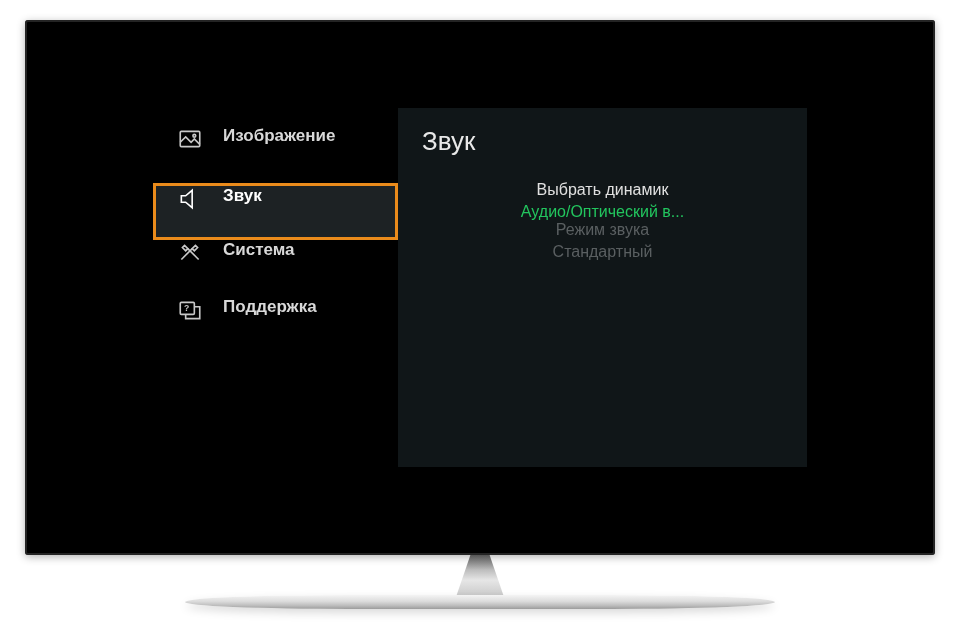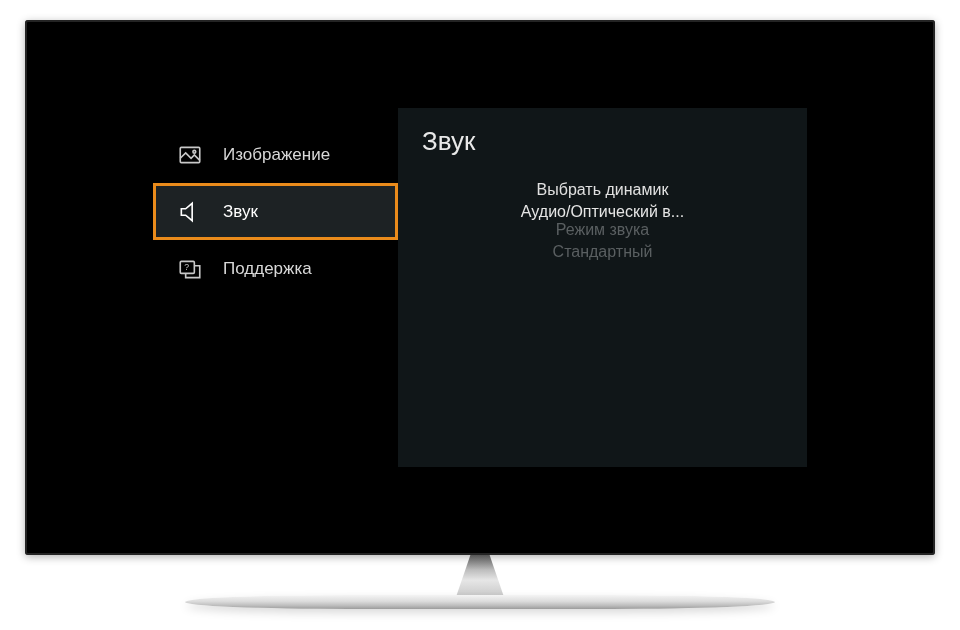--- a/index.html
+++ b/index.html
@@ -36,26 +36,26 @@
   
   .sidebar {
     width: 245px;
     display: flex;
     flex-direction: column;
     padding-top: 18px;
   }
   
   .sidebar-item {
     display: flex;
-    align-items: center;
+    align-items: flex-start;
     height: 57px;
     padding-left: 24px;
     color: #d8d8d8;
     font-size: 17px;
-    font-weight: 400;
+    font-weight: 700;
     cursor: pointer;
   }
   
   .sidebar-item.selected {
     background: #1d2224;
     color: #fff;
     border: 3px solid #ea8b1b;
     padding-left: 21px;
   }
   
@@ -89,21 +89,21 @@
     display: flex;
     justify-content: space-between;
     align-items: center;
     height: 40px;
     font-size: 16px;
     font-weight: 300;
     flex-direction: column;
   }
   
   .setting-label { color: #e0e0e0; }
-  .setting-value { color: #e5e5e5; }
+  .setting-value { color: #22c55e; }
   .setting-row.disabled .setting-label,
   .setting-row.disabled .setting-value { color: #5a5f61; }
   
   .tv-stand {
     position: absolute;
     left: 0;
     right: 0;
     top: 555px;
     height: 70px;
     pointer-events: none;
@@ -154,20 +154,31 @@
           <span class="sidebar-icon">
             <svg viewBox="0 0 24 24" fill="none" stroke="currentColor" stroke-width="1.5">
               <path d="M4 9 h4 l6 -5 v16 l-6 -5 h-4 z"></path>
             </svg>
           </span>
           <span>Звук</span>
         </div>
 
 
 
+        <div class="sidebar-item">
+          <span class="sidebar-icon">
+            <svg viewBox="0 0 24 24" fill="none" stroke="currentColor" stroke-width="1.5">
+              <path d="M4 18 L14 8"></path>
+              <path d="M14 8 l3 -3 l2 2 l-3 3 z"></path>
+              <path d="M20 18 L10 8"></path>
+              <path d="M10 8 l-3 -3 l-2 2 l3 3 z"></path>
+            </svg>
+          </span>
+          <span>Система</span>
+        </div>
 
         <div class="sidebar-item">
           <span class="sidebar-icon">
             <svg viewBox="0 0 24 24" fill="none" stroke="currentColor" stroke-width="1.5">
               <rect x="3" y="5" width="13" height="11" rx="1"></rect>
               <path d="M16 9 h5 v11 h-13 v-4"></path>
               <text x="9" y="13" font-size="8" fill="currentColor" stroke="none" text-anchor="middle">?</text>
             </svg>
           </span>
           <span>Поддержка</span>

